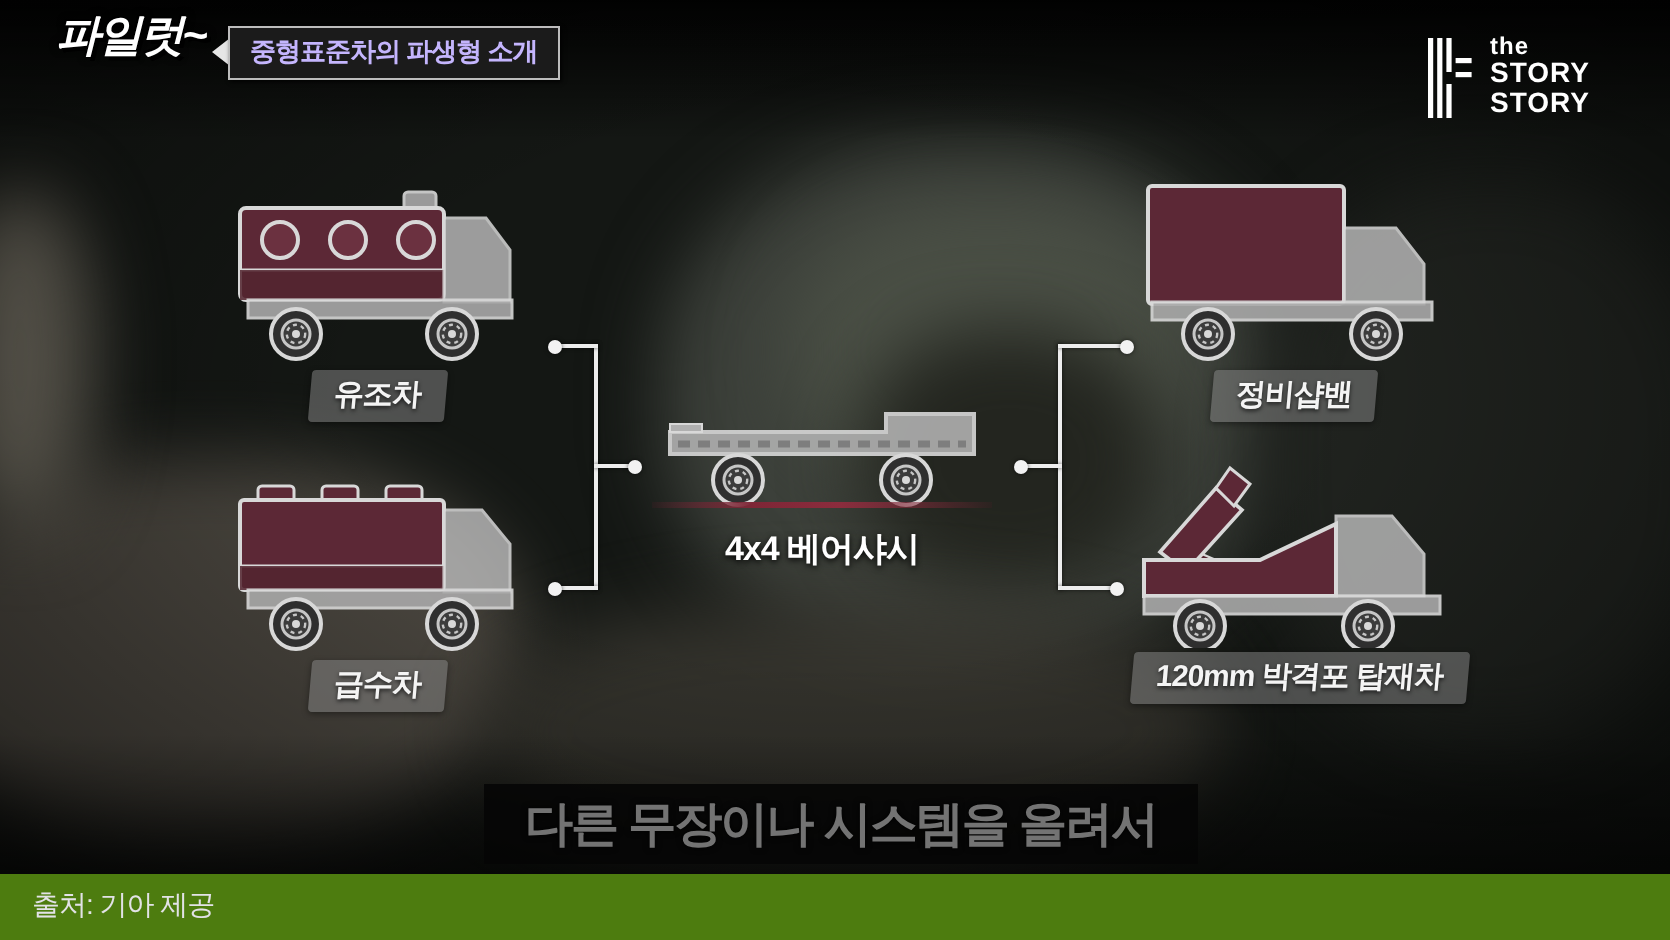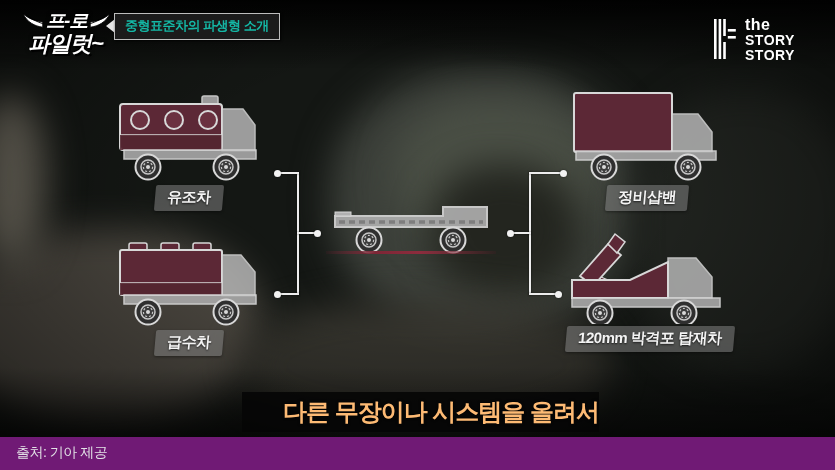--- a/index.html
+++ b/index.html
@@ -20,43 +20,43 @@
                linear-gradient(180deg, rgba(0,0,0,0.95) 0%, rgba(0,0,0,0) 16%, rgba(0,0,0,0) 84%, rgba(0,0,0,0.55) 100%);}
   
   .show-logo{position:absolute;left:22px;top:8px;color:#fff;font-weight:bold;font-style:italic;
     text-shadow:2px 2px 0 #000,-1px -1px 0 #000,0 0 4px #000;letter-spacing:-1px;}
   .show-logo .l1{display:flex;align-items:center;gap:2px;font-size:19px;}
   .show-logo .l2{font-size:22px;margin-top:-5px;padding-left:6px;}
   .wing{width:22px;height:16px;}
   .topic-badge{position:absolute;left:106px;top:14px;display:flex;align-items:center;height:24px;}
   .topic-arrow{width:0;height:0;border-top:7px solid transparent;border-bottom:7px solid transparent;
     border-right:9px solid #e6e6e6;margin-right:-1px;}
-  .topic-box{background:#1b1b1b;border:1px solid #bdbdbd;color:#14b8a6;font-size:13px;font-weight:bold;
+  .topic-box{background:#1b1b1b;border:1px solid #bdbdbd;color:#c4b5fd;font-size:13px;font-weight:bold;
     padding:3px 10px 4px;letter-spacing:-0.5px;box-shadow:1px 1px 2px rgba(0,0,0,.8);}
   .channel-logo{position:absolute;left:714px;top:17px;display:flex;gap:7px;color:#fff;}
   .channel-text{line-height:1.02;font-weight:bold;letter-spacing:.5px;}
-  .channel-text .the{display:block;font-size:16px;font-weight:bold;}
+  .channel-text .the{display:block;font-size:12px;font-weight:bold;}
   .channel-text .big{display:block;font-size:14px;}
   
   .vgroup{position:absolute;text-align:center;}
   .vlabel{display:inline-block;background:rgba(138,138,138,0.5);color:#f4f4f4;font-size:15px;
     font-weight:bold;padding:3px 12px 4px;border-radius:2px;margin-top:2px;letter-spacing:-0.5px;
     text-shadow:0 1px 2px rgba(0,0,0,.7);transform:skewX(-5deg);box-shadow:0 1px 3px rgba(0,0,0,.4);}
   .center-label{color:#fff;font-size:17px;font-weight:bold;margin-top:5px;letter-spacing:-0.5px;
     text-shadow:0 1px 3px #000;}
   .cline{position:absolute;background:#ededed;box-shadow:0 0 2px rgba(0,0,0,.6);}
   .cdot{position:absolute;width:7px;height:7px;border-radius:50%;background:#f2f2f2;
     box-shadow:0 0 2px rgba(0,0,0,.6);}
   .redline{position:absolute;left:326px;top:251px;width:170px;height:3px;
     background:linear-gradient(90deg, rgba(90,25,40,.15), #7e2636 30%, #8c2c3d 55%, rgba(90,25,40,.15));}
   
   .subtitle{position:absolute;left:242px;top:392px;width:357px;height:40px;background:rgba(6,6,6,0.9);
-    display:flex;align-items:center;justify-content:flex-end;color:#fdba74;font-size:24px;font-weight:bold;
+    display:flex;align-items:center;justify-content:center;color:#737373;font-size:24px;font-weight:bold;
     letter-spacing:-1px;text-shadow:0 0 3px #000;}
-  .bottom-band{position:absolute;left:0;bottom:0;width:835px;height:33px;background:#701a75;}
+  .bottom-band{position:absolute;left:0;bottom:0;width:835px;height:33px;background:#4d7c0f;}
   .source{position:absolute;left:16px;top:7px;color:#e2e2e6;font-size:14px;letter-spacing:-0.5px;}
   svg{display:block;margin:0 auto;}
 </style>
 </head>
 <body>
 
 <div class="frame">
 
   <div class="photo">
     <div class="blob b1"></div>
@@ -74,31 +74,20 @@
       <g id="wheel">
         <circle r="12.5" fill="#2f2f2f" stroke="#d8d8d8" stroke-width="2"></circle>
         <circle r="7" fill="#3c3c3c" stroke="#c6c6c6" stroke-width="1.5"></circle>
         <circle r="4.6" fill="none" stroke="#c6c6c6" stroke-width="1.2" stroke-dasharray="2 2"></circle>
         <circle r="2" fill="#d8d8d8"></circle>
       </g>
     </defs>
   </svg>
 
   <div class="show-logo">
-    <div class="l1">
-      <svg class="wing" viewBox="0 0 24 18">
-        <path d="M23 16 C14 15 5 10 1 1 C8 7 15 9 23 10 Z" fill="#fff" stroke="#000" stroke-width="1"></path>
-        <path d="M23 12 C17 10 10 7 6 3" stroke="#000" stroke-width="1" fill="none"></path>
-      </svg>
-      <span>프-로</span>
-      <svg class="wing" viewBox="0 0 24 18" style="transform:scaleX(-1)">
-        <path d="M23 16 C14 15 5 10 1 1 C8 7 15 9 23 10 Z" fill="#fff" stroke="#000" stroke-width="1"></path>
-        <path d="M23 12 C17 10 10 7 6 3" stroke="#000" stroke-width="1" fill="none"></path>
-      </svg>
-    </div>
     <div class="l2">파일럿~</div>
   </div>
 
   <div class="topic-badge">
     <div class="topic-arrow"></div>
     <div class="topic-box">중형표준차의 파생형 소개</div>
   </div>
 
   <div class="channel-logo">
     <svg width="24" height="44" viewBox="0 0 24 44">
@@ -154,20 +143,21 @@
   </div>
 
   <div class="vgroup" style="left:330px;top:200px;width:162px;">
     <svg width="160" height="58" viewBox="0 0 160 58">
       <path d="M4 27 V16 H112 V7 H156 V27 Z" fill="#b0b0b0" opacity=".9" stroke="#d8d8d8" stroke-width="2"></path>
       <rect x="4" y="12" width="16" height="4" fill="#b0b0b0" stroke="#d8d8d8" stroke-width="1"></rect>
       <line x1="8" y1="22" x2="152" y2="22" stroke="#7e7e7e" stroke-width="3.5" stroke-dasharray="6 4"></line>
       <use href="#wheel" x="38" y="40"></use>
       <use href="#wheel" x="122" y="40"></use>
     </svg>
+    <div class="center-label">4x4 베어샤시</div>
   </div>
   <div class="redline"></div>
 
   <div class="vgroup" style="left:568px;top:87px;width:158px;">
     <svg width="155" height="96" viewBox="0 0 155 96">
       <rect x="4" y="6" width="98" height="59" rx="2" fill="#5c2836" stroke="#d8d8d8" stroke-width="2"></rect>
       <path d="M102 27 L128 27 L142 45 L142 65 L102 65 Z" fill="#b4b4b4" opacity=".85" stroke="#d8d8d8" stroke-width="1.5"></path>
       <rect x="6" y="64" width="140" height="9" fill="#a9a9a9" opacity=".9" stroke="#d8d8d8" stroke-width="1.5"></rect>
       <use href="#wheel" x="34" y="80"></use>
       <use href="#wheel" x="118" y="80"></use>

